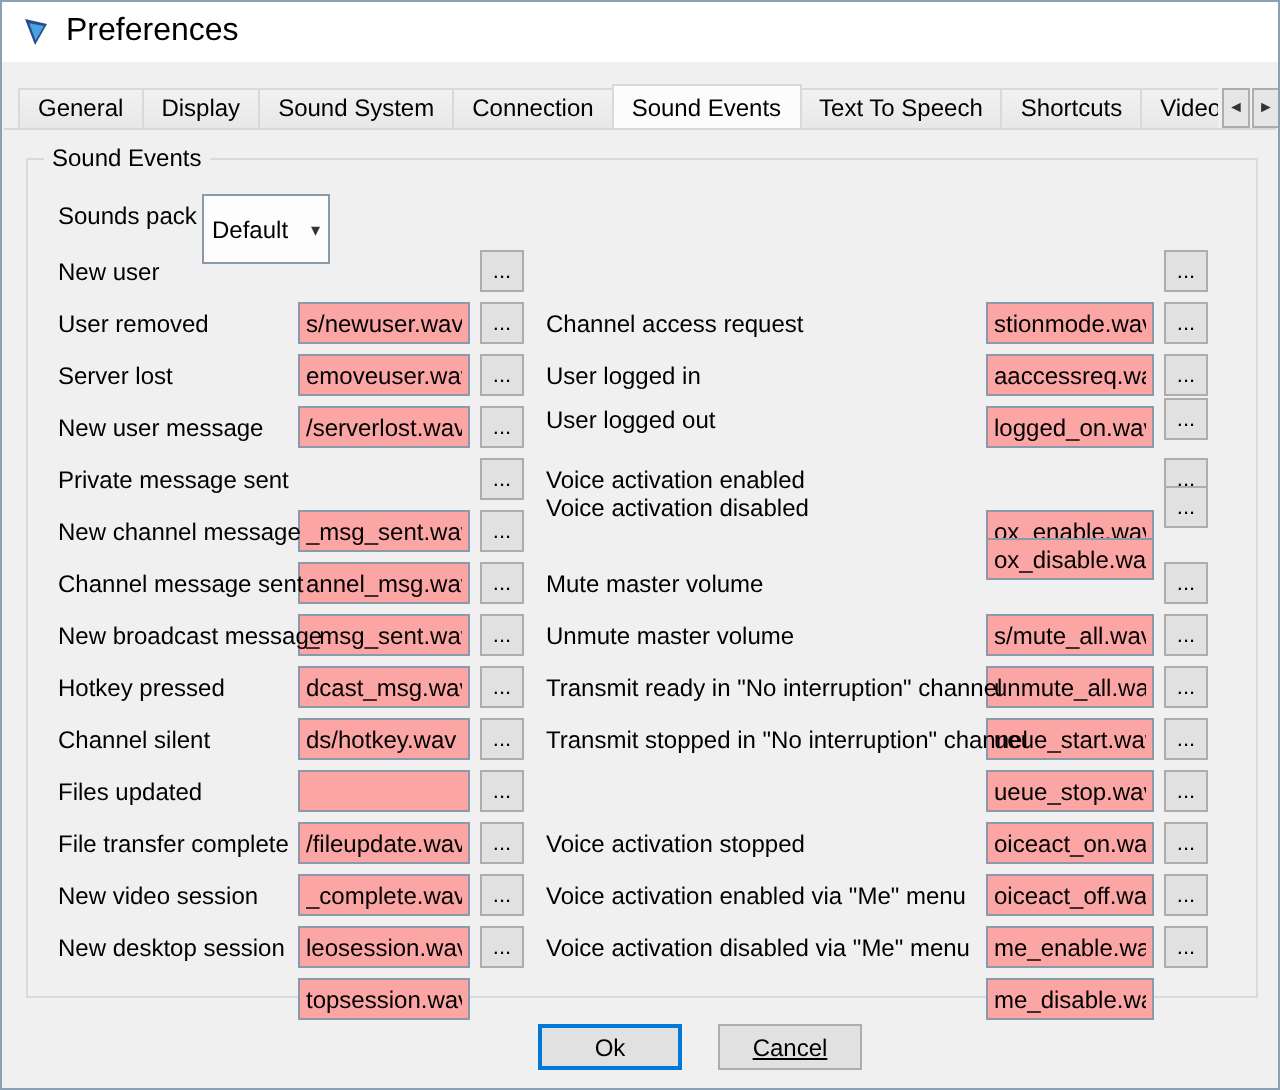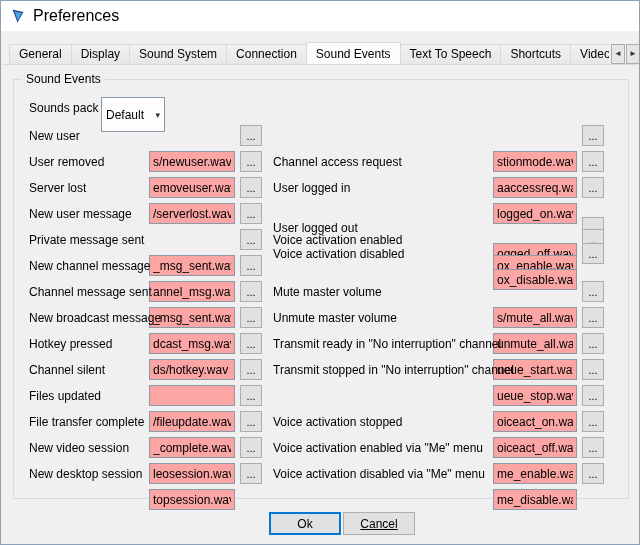--- a/index.html
+++ b/index.html
@@ -90,21 +90,21 @@
   .row.left  button.browse { left:211px; }
   .row.right button.browse { left:309px; }
 
   .btn {
     position:absolute; top:511px; width:72px; height:23px;
     background:#e1e1e1; border:1px solid #adadad;
     font-family:"Liberation Sans", sans-serif; font-size:12px;
     text-align:center; padding:0; cursor:default;
   }
   #okBtn { left:268px; border:1px solid #0078d7; box-shadow: inset 0 0 0 1px #0078d7; }
-  #cancelBtn { left:342px;text-decoration:underline; }
+  #cancelBtn { left:358px;text-decoration:underline; }
 </style>
 </head>
 <body>
 
 <div class="window">
 
   <div class="titlebar">
     <span class="app-icon">
       <svg width="16" height="16" viewBox="0 0 16 16">
         <path d="M2.5 1.5 L13.5 4 L7.5 14.5 Z" fill="#274b8f"></path>
@@ -216,23 +216,22 @@
   <div class="row right" style="top:150px">
     <span class="lbl">Channel access request</span>
     <input class="field" type="text" value="aaccessreq.wav" style="">
     <button class="browse">...</button>
   </div>
   <div class="row right" style="top:176px">
     <span class="lbl">User logged in</span>
     <input class="field" type="text" value="logged_on.wav" style="">
     <button class="browse">...</button>
   </div>
-  <div class="row right" style="top:216px">
+  <div class="row right" style="top:198px">
     <span class="lbl">User logged out</span>
-    <input class="field" type="text" value="ogged_off.wav" style="">
     <button class="browse">...</button>
   </div>
   <div class="row right" style="top:228px">
     <span class="lbl">Voice activation enabled</span>
     <input class="field" type="text" value="ox_enable.wav" style="">
     <button class="browse">...</button>
   </div>
   <div class="row right" style="top:242px">
     <span class="lbl">Voice activation disabled</span>
     <input class="field" type="text" value="ox_disable.wav" style="">

